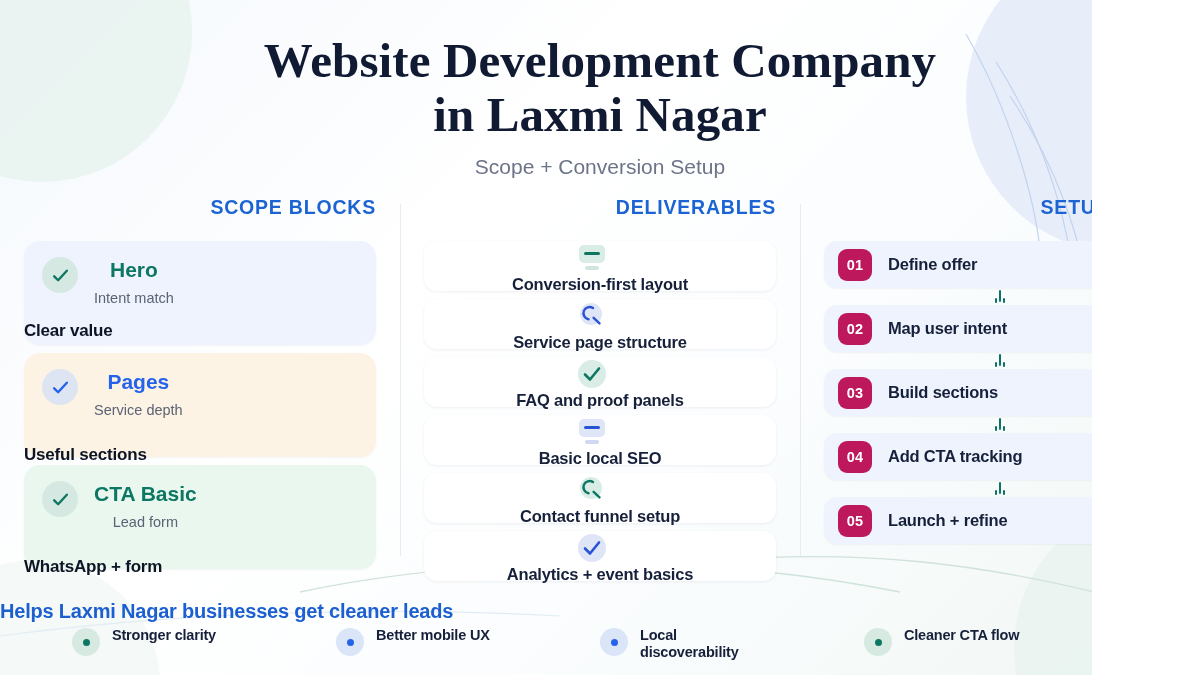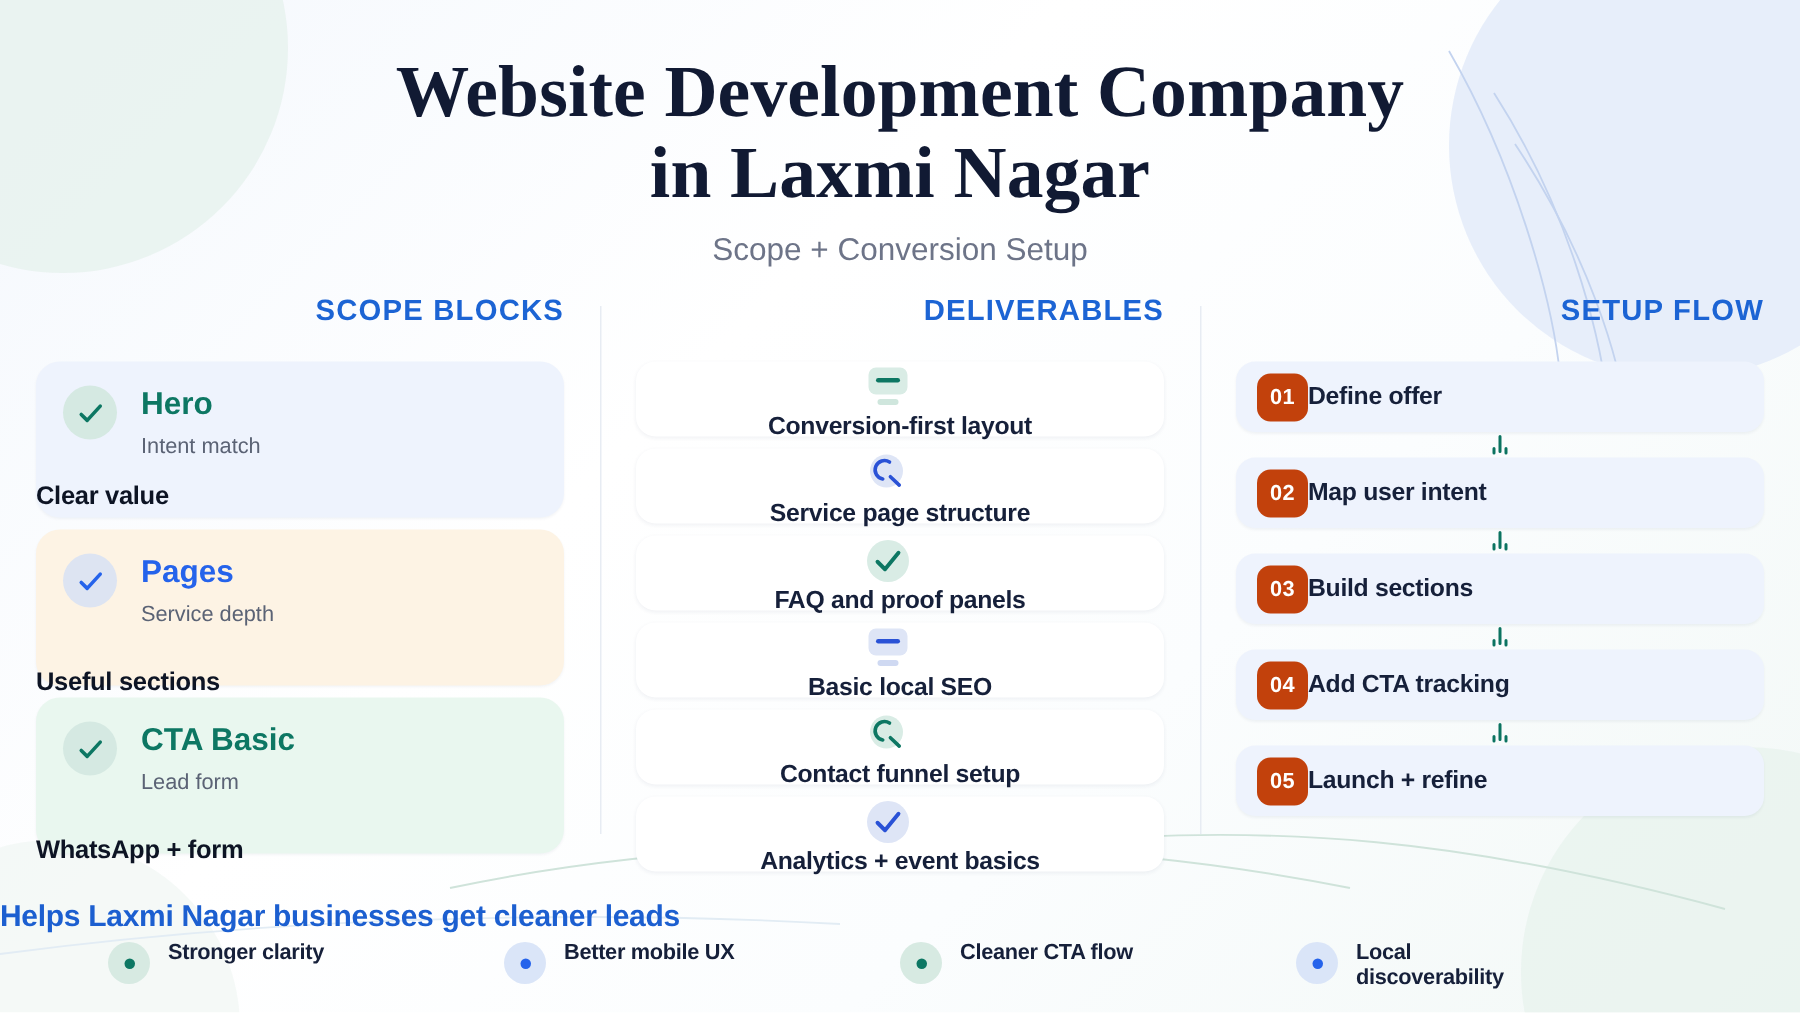--- a/index.html
+++ b/index.html
@@ -7,21 +7,21 @@
   body {
     width: 1200px;
     height: 675px;
     overflow: hidden;
     font-family: "Liberation Sans", sans-serif;
     background: #ffffff;
   }
 
   .canvas {
     position: relative;
-    width: 1200px;
+    width: 1092px;
     height: 675px;
     overflow: hidden;
     background:
       linear-gradient(135deg, #f4f8fd 0%, #ffffff 38%, #fbfdfe 66%, #f2f8f6 100%);
   }
 
   
   .deco { position: absolute; pointer-events: none; }
 
   .blob-tl {
@@ -116,21 +116,21 @@
     width: 36px; height: 36px;
     border-radius: 50%;
     display: flex; align-items: center; justify-content: center;
     flex: 0 0 36px;
     margin-right: 16px;
   }
   .scope-ic.g { background: #d5e9e2; }
   .scope-ic.b { background: #dde4f2; }
   .scope-ic svg { width: 19px; height: 19px; }
 
-  .scope-body { padding-top: 1px; }
+  .scope-body { padding-top: 1px; text-align: center; }
   .scope-title { font-size: 21px; font-weight: 700; line-height: 24px; }
   .scope-title.g { color: #0d7763; }
   .scope-title.b { color: #2563eb; }
   .scope-sub { font-size: 14.5px; color: #5b6375; margin-top: 8px; }
 
   .scope-foot {
     position: absolute;
     left: 24px;
     font-size: 17px;
     font-weight: 700;
@@ -160,25 +160,26 @@
     height: 47px;
     background: #eef3fd;
     border-radius: 13px;
     display: flex;
     align-items: center;
     padding: 0 14px;
     box-shadow: 0 1px 2px rgba(20,40,80,.05);
   }
   .step-num {
     flex: 0 0 34px; width: 34px; height: 32px;
-    background: #c2410c;
+    background: #be185d;
     color: #ffffff;
     border-radius: 9px;
     font-size: 14.5px; font-weight: 700;
     display: flex; align-items: center; justify-content: center;
+    margin-right: 16px;
     letter-spacing: .3px;
   }
   .step-label { font-size: 16.5px; font-weight: 700; color: #16203a; letter-spacing: -.2px; }
   .step-arrow { height: 17px; display: flex; align-items: center; justify-content: center; }
   .step-arrow svg { width: 16px; height: 14px; }
 
   
   .footer { position: absolute; left: 0; top: 600px; width: 1200px; }
   .footer-head {
     text-align: left;
@@ -406,27 +407,27 @@
           </span>
         <span class="chip-label">Stronger clarity</span>
       </div>
       <div class="chip">
         <span class="chip-dot b">
             <i></i>
           </span>
         <span class="chip-label">Better mobile UX</span>
       </div>
       <div class="chip">
+        <span class="chip-dot b">
+            <i></i>
+          </span>
+        <span class="chip-label">Local discoverability</span>
+      </div>
+      <div class="chip">
         <span class="chip-dot g">
             <i></i>
           </span>
         <span class="chip-label">Cleaner CTA flow</span>
       </div>
-      <div class="chip">
-        <span class="chip-dot b">
-            <i></i>
-          </span>
-        <span class="chip-label">Local discoverability</span>
-      </div>
     </div>
   </div>
 
 </div>
 
 </body></html>

